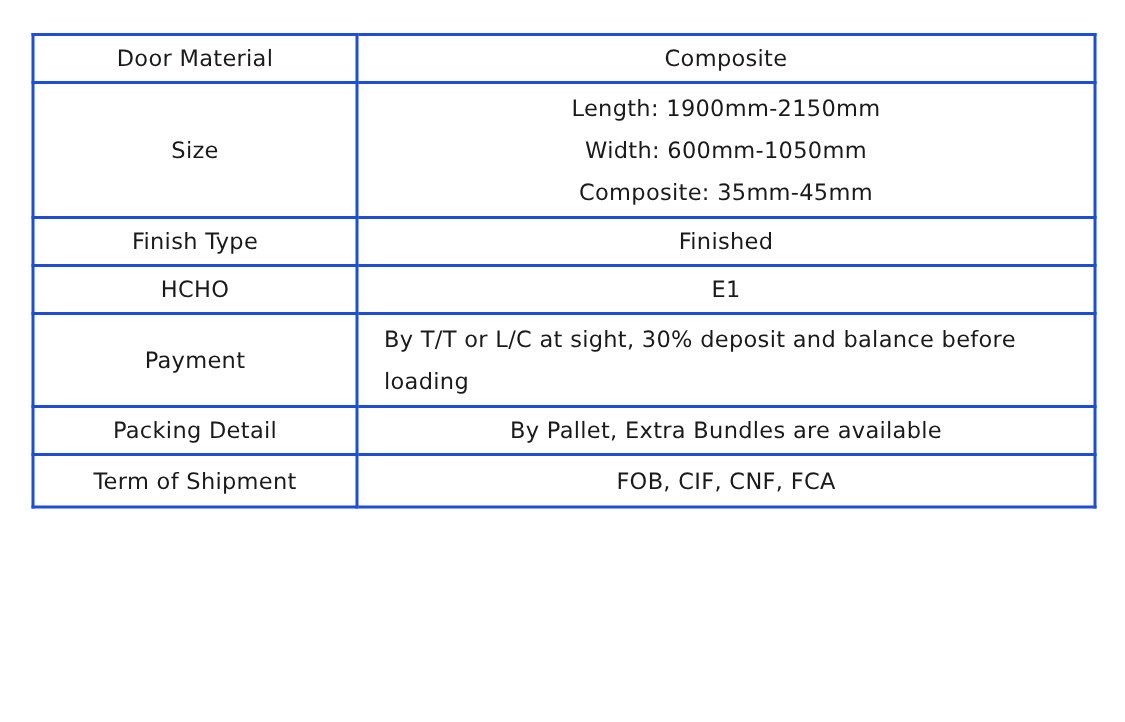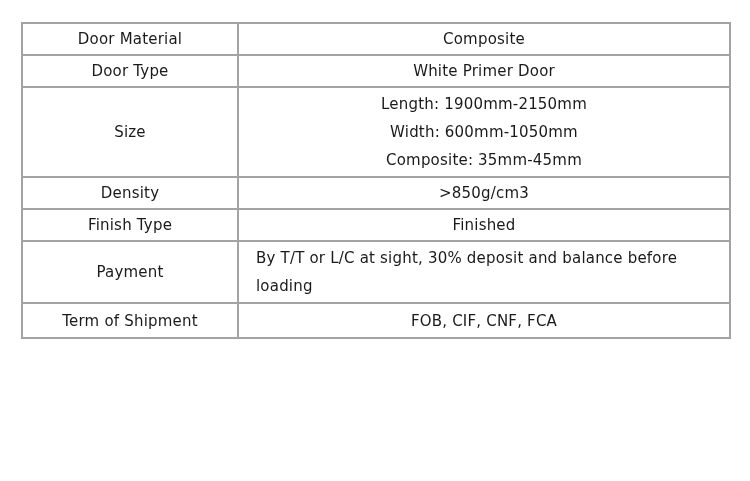--- a/index.html
+++ b/index.html
@@ -15,21 +15,21 @@
     position: absolute;
     left: 21px;
     top: 22px;
     width: 708px;
     border-collapse: collapse;
     table-layout: fixed;
   }
   .spec-table col.c-label { width: 216px; }
   .spec-table col.c-value { width: 492px; }
   .spec-table td {
-    border: 2px solid #a3a3a3;
+    border: 2px solid #1d4ed8;
     font-size: 15px;
     color: #1a1a1a;
     text-align: center;
     vertical-align: middle;
     padding: 2px 10px;
     line-height: 26px;
     letter-spacing: 0.2px;
     overflow: hidden;
   }
   tr.h-std  td { height: 24px; }   
@@ -50,42 +50,42 @@
 <table class="spec-table">
   <colgroup>
     <col class="c-label">
     <col class="c-value">
   </colgroup>
   <tbody>
     <tr class="h-std">
       <td>Door Material</td>
       <td>Composite</td>
     </tr>
-    <tr class="h-std">
-      <td>Door Type</td>
-      <td>White Primer Door</td>
-    </tr>
     <tr class="h-size">
       <td>Size</td>
       <td>
         <div class="size-line">Length: 1900mm-2150mm</div>
         <div class="size-line">Width: 600mm-1050mm</div>
         <div class="size-line">Composite: 35mm-45mm</div>
       </td>
     </tr>
     <tr class="h-std">
-      <td>Density</td>
-      <td>&gt;850g/cm3</td>
+      <td>Finish Type</td>
+      <td>Finished</td>
     </tr>
     <tr class="h-std">
-      <td>Finish Type</td>
-      <td>Finished</td>
+      <td>HCHO</td>
+      <td>E1</td>
     </tr>
     <tr class="h-pay">
       <td>Payment</td>
       <td class="left-text">By T/T or L/C at sight, 30% deposit and balance before loading</td>
+    </tr>
+    <tr class="h-std">
+      <td>Packing Detail</td>
+      <td>By Pallet, Extra Bundles are available</td>
     </tr>
     <tr class="h-last">
       <td>Term of Shipment</td>
       <td>FOB, CIF, CNF, FCA</td>
     </tr>
   </tbody>
 </table>
 
 </body></html>

